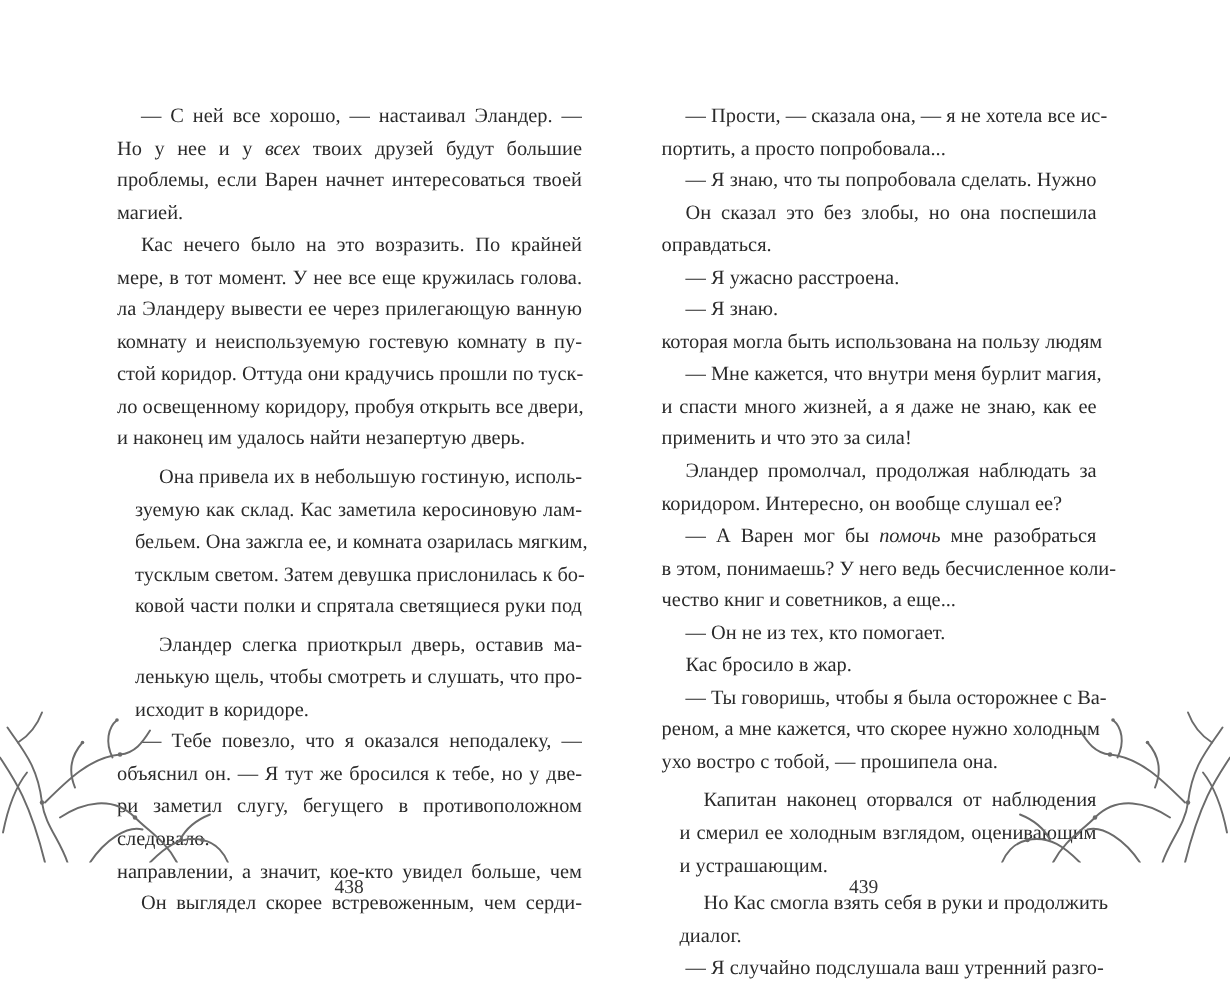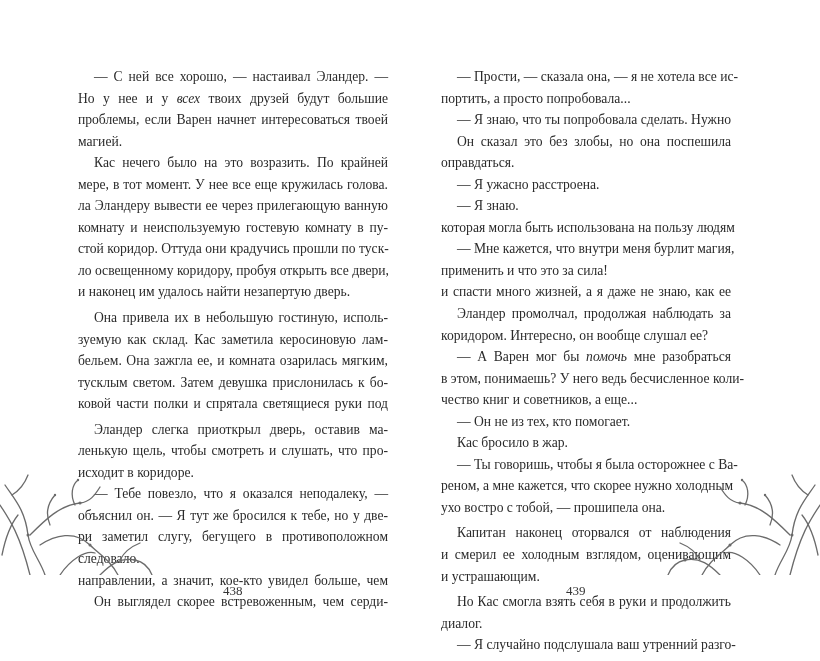--- a/index.html
+++ b/index.html
@@ -38,21 +38,21 @@
       text-align: justify;
       hyphens: manual;
     }
     .page.left .text-block { left: 78px; }
     .page.right .text-block { left: 31px; width: 290px; }
 
     .para {
       margin: 0;
       text-indent: 16px;
     }
-    .para.gap { margin-top: 4px; }
+    .para.gap { margin-top: 4px; margin-left: 12px; }
     .para .ln {
       display: block;
       text-align: justify;
       text-align-last: justify;
       white-space: nowrap;
     }
     .para .ln.last {
       text-align-last: left;
     }
     .para .ln.first { padding-left: 16px; }
@@ -167,22 +167,22 @@
         </p>
         <p class="para">
           <span class="ln first last">— Я ужасно расстроена.</span>
         </p>
         <p class="para">
           <span class="ln first last">— Я знаю.</span>
         </p>
         <p class="para">
           <span class="ln">которая могла быть использована на пользу людям</span>
           <span class="ln first">— Мне кажется, что внутри меня бурлит магия,</span>
+          <span class="ln">и спасти много жизней, а я даже не знаю, как ее</span>
           <span class="ln last">применить и что это за сила!</span>
-          <span class="ln">и спасти много жизней, а я даже не знаю, как ее</span>
         </p>
         <p class="para">
           <span class="ln first">Эландер промолчал, продолжая наблюдать за</span>
           <span class="ln last">коридором. Интересно, он вообще слушал ее?</span>
         </p>
         <p class="para">
           <span class="ln first">— А Варен мог бы <em>помочь</em> мне разобраться</span>
           <span class="ln">в этом, понимаешь? У него ведь бесчисленное коли-</span>
           <span class="ln last">чество книг и советников, а еще...</span>
         </p>

